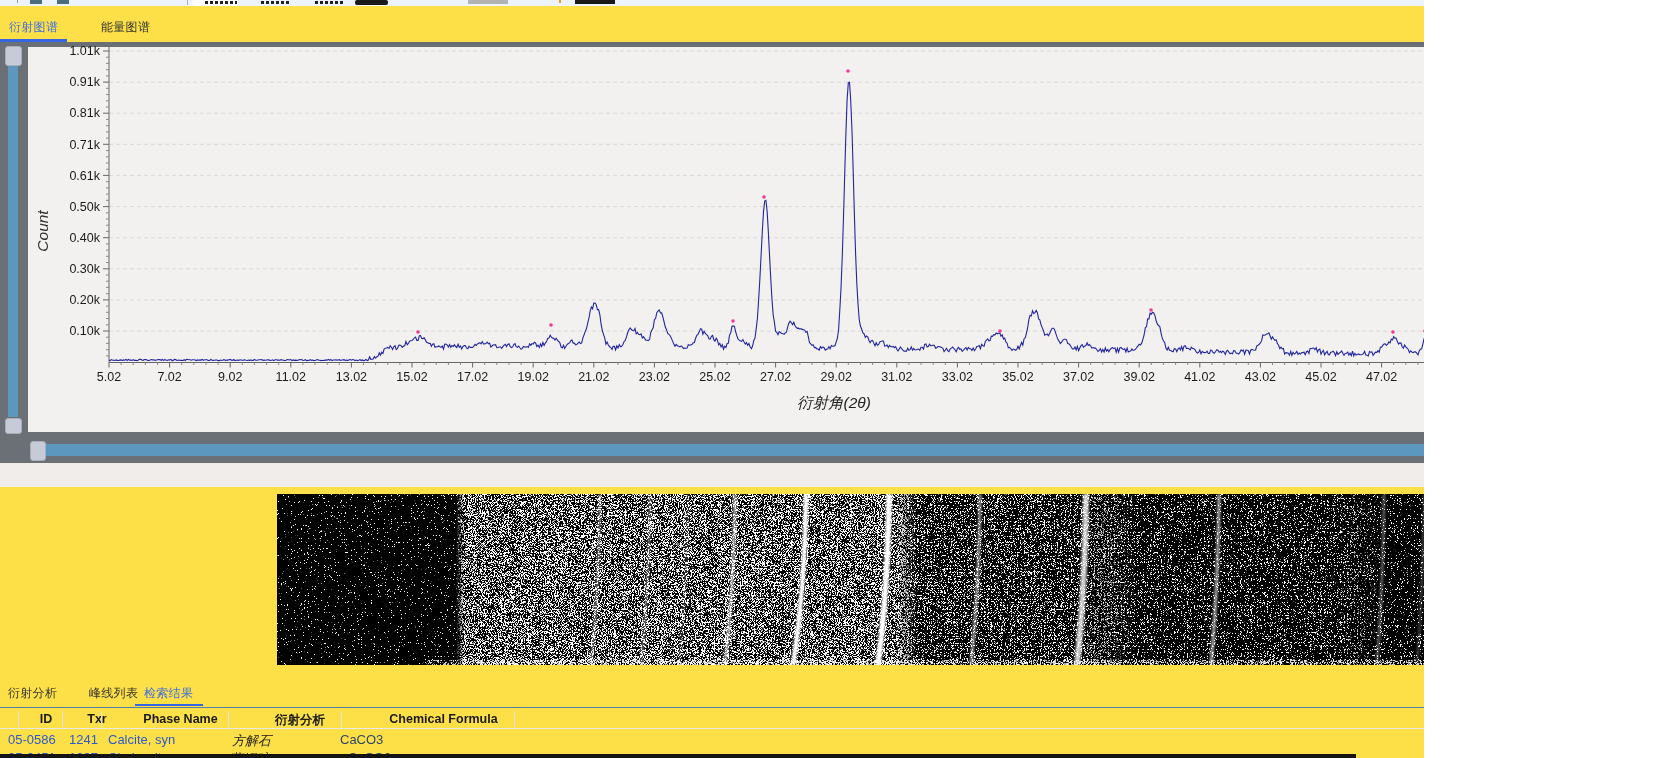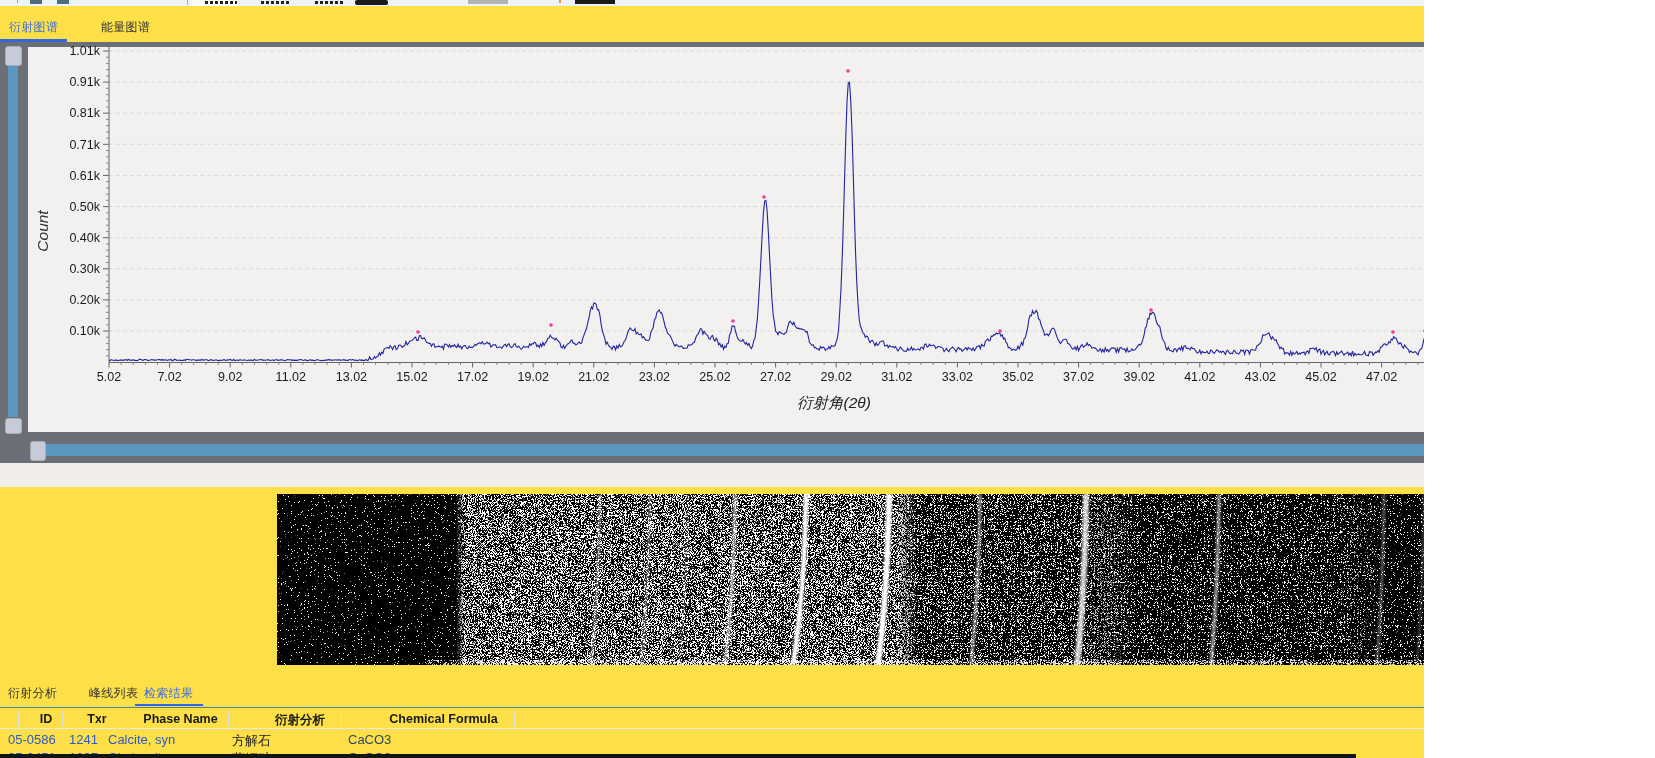--- a/index.html
+++ b/index.html
@@ -424,22 +424,22 @@
 <div class="vline" style="left:18px;"></div>
 <div class="vline" style="left:62px;"></div>
 <div class="vline" style="left:101px;"></div>
 <div class="vline" style="left:228px;"></div>
 <div class="vline" style="left:341px;"></div>
 <div class="vline" style="left:514px;"></div>
 <div class="abs" style="left:0;top:728px;width:1632px;height:1px;background:#e8e8e8;"></div>
 <div class="r1" style="left:8px;color:#2c59cc;">05-0586</div>
 <div class="r1" style="left:69px;color:#2c59cc;">1241</div>
 <div class="r1" style="left:108px;color:#2c59cc;">Calcite, syn</div>
-<div class="r1" style="left:232px;color:#222;">方解石</div>
-<div class="r1" style="left:348px;color:#2f4668;">CaCO3</div>
+<div class="r1" style="left:232px;color:#222;font-style:italic;">方解石</div>
+<div class="r1" style="left:340px;color:#2f4668;">CaCO3</div>
 <div class="r1" style="left:8px;top:749.5px;color:#2c59cc;">05-0451</div>
 <div class="r1" style="left:69px;top:749.5px;color:#2c59cc;">1097</div>
 <div class="r1" style="left:108px;top:749.5px;color:#2c59cc;">Chalcocite, syn</div>
 <div class="r1" style="left:232px;top:749.5px;color:#222;">蓝铜矿)</div>
 <div class="r1" style="left:348px;top:749.5px;color:#2f4668;">CuCO3</div>
 
 <div class="abs" style="left:0;top:753.5px;width:1356px;height:4.5px;background:#141414;"></div>
 
 <div class="abs" style="left:1632px;top:708px;width:16px;height:50px;background:#f1f1f1;"></div>
 <svg class="abs" style="left:1634px;top:719px;" width="12" height="12" viewBox="0 0 12 12">

